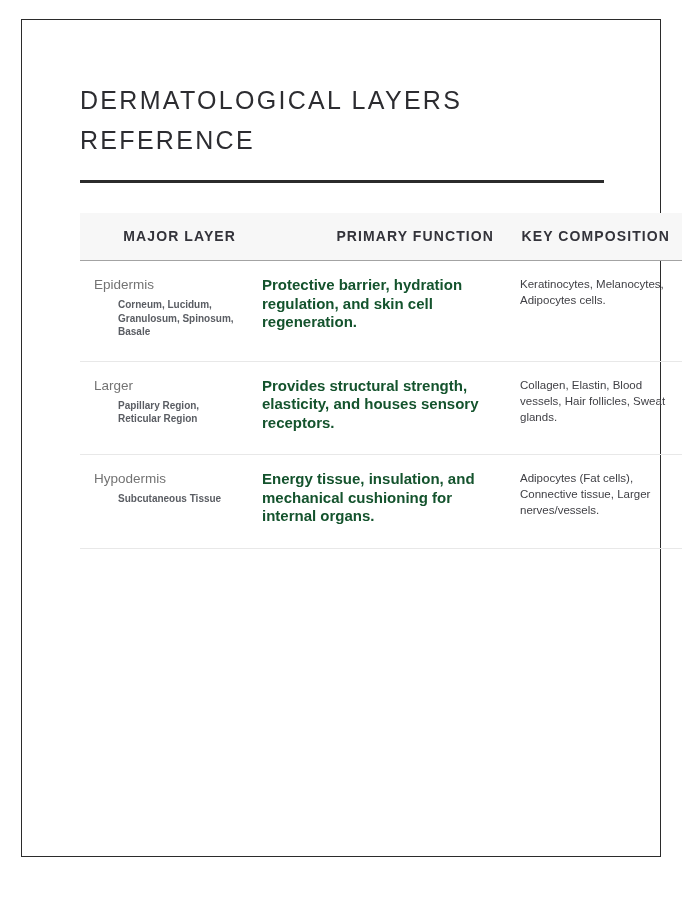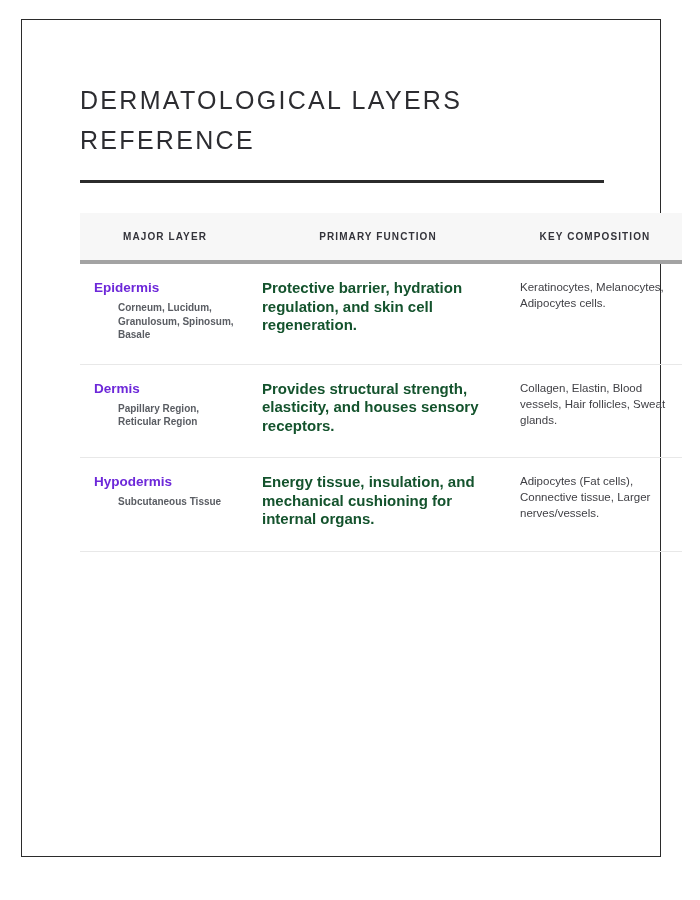--- a/index.html
+++ b/index.html
@@ -55,46 +55,46 @@
     width: 524px;
     border-collapse: collapse;
     table-layout: fixed;
   }
 
   .data-table thead tr {
     background: #f7f7f7;
   }
 
   .data-table th {
-    text-align: center;
+    text-align: right;
     vertical-align: middle;
-    font-size: 10px;
+    font-size: 14px;
     font-weight: 700;
     letter-spacing: 1.1px;
     color: #33333a;
     padding: 17px 12px 17px 14px;
     line-height: 13px;
-    border-bottom: 4px solid #a3a3a3;
+    border-bottom: 1px solid #a3a3a3;
   }
 
   .col-layer   { width: 142px; }
   .col-func    { width: 232px; }
   .col-comp    { width: 150px; }
 
   .data-table td {
     vertical-align: top;
     padding: 15px 12px 22px 14px;
     border-bottom: 1px solid #e8e8e8;
   }
 
   .layer-name {
     display: block;
     font-size: 13.5px;
-    font-weight: 700;
-    color: #6d28d9;
+    font-weight: 400;
+    color: #737373;
     line-height: 17px;
     margin-bottom: 5px;
   }
 
   .layer-sub {
     display: block;
     font-size: 10px;
     font-weight: 700;
     color: #5a5d63;
     line-height: 13.5px;
@@ -138,21 +138,21 @@
           <td class="col-layer">
             <span class="layer-name">Epidermis</span>
             <span class="layer-sub">Corneum, Lucidum, Granulosum, Spinosum, Basale</span>
           </td>
           <td class="col-func cell-func">Protective barrier, hydration regulation, and skin cell regeneration.</td>
           <td class="col-comp cell-comp">Keratinocytes, Melanocytes, Adipocytes cells.</td>
         </tr>
 
         <tr>
           <td class="col-layer">
-            <span class="layer-name">Dermis</span>
+            <span class="layer-name">Larger</span>
             <span class="layer-sub">Papillary Region, Reticular Region</span>
           </td>
           <td class="col-func cell-func">Provides structural strength, elasticity, and houses sensory receptors.</td>
           <td class="col-comp cell-comp">Collagen, Elastin, Blood vessels, Hair follicles, Sweat glands.</td>
         </tr>
 
         <tr>
           <td class="col-layer">
             <span class="layer-name">Hypodermis</span>
             <span class="layer-sub">Subcutaneous Tissue</span>

